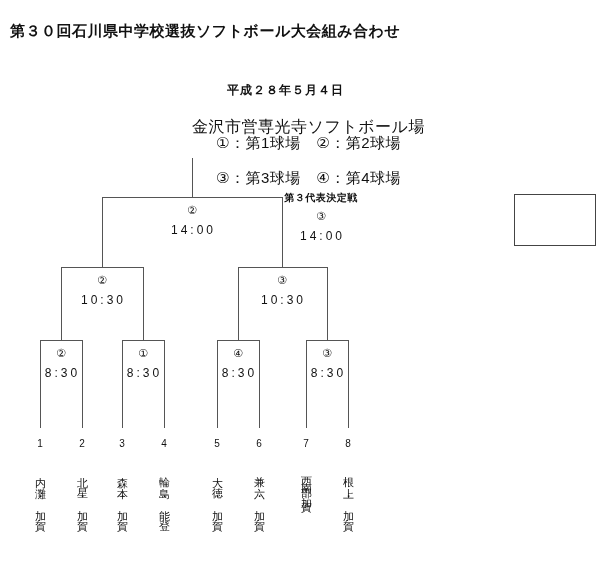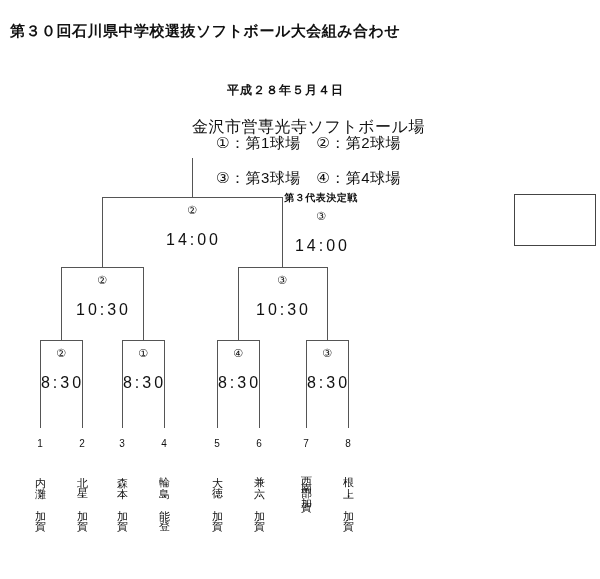--- a/index.html
+++ b/index.html
@@ -13,21 +13,21 @@
   }
   .ln { position:absolute; background:#555; }
   .title { position:absolute; left:2px; top:22px; font-size:15px; font-weight:bold; letter-spacing:0.5px; white-space:nowrap;margin-left:8px; }
   .date  { position:absolute; left:227px; top:82px; font-size:12px; font-weight:bold; letter-spacing:1px; white-space:nowrap; }
   .venue { position:absolute; left:192px; top:117px; font-size:16px; letter-spacing:0.5px; white-space:nowrap; }
   .legend { position:absolute; left:216px; font-size:15px; letter-spacing:0.5px; white-space:nowrap; }
   .legend.l1 { top:134px; }
   .legend.l2 { top:147px;margin-top:22px; }
   .match { position:absolute; transform:translateX(-50%); text-align:center; white-space:nowrap; }
   .field { font-size:11px; line-height:14px; }
-  .time  { font-size:16px; line-height:13px; letter-spacing:3px; text-indent:3px; margin-top:16px; }
+  .time  { font-size:12px; line-height:13px; letter-spacing:3px; text-indent:3px; margin-top:7px; }
   .tp-title { font-size:10px; font-weight:bold; line-height:13px; margin-bottom:5px; letter-spacing:0.5px; }
   .seed { position:absolute; top:438px; transform:translateX(-50%); font-size:10px; }
   .tname {
     position:absolute; top:468px; transform:translateX(-50%);
     writing-mode:vertical-rl; text-orientation:upright;
     font-size:11px; letter-spacing:11px; line-height:13px;
   }
   .tname.tight { letter-spacing:5px; }
   .blank-box { position:absolute; left:514px; top:194px; width:82px; height:52px; border:1px solid #444; background:#fff; }
 </style>

